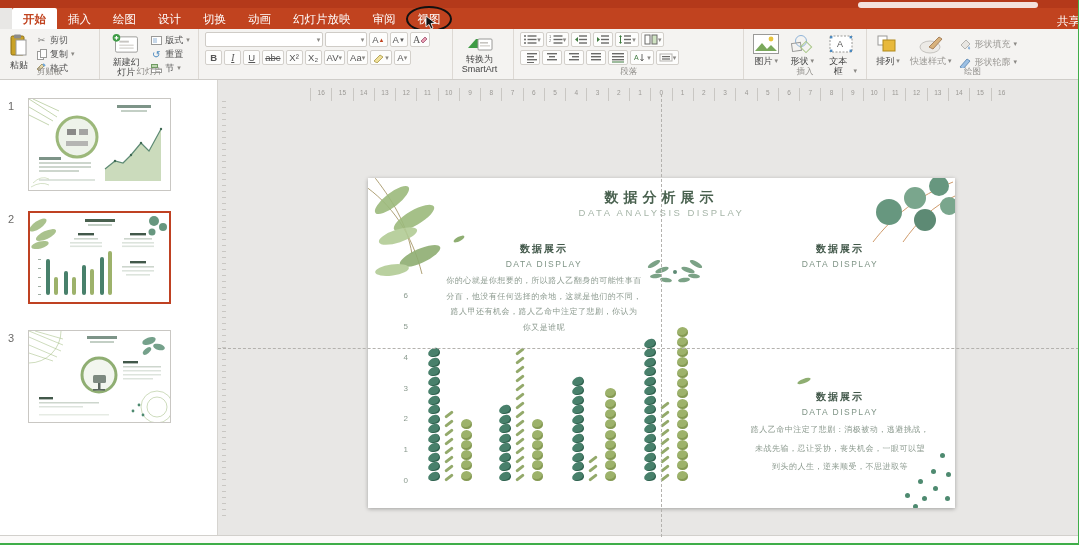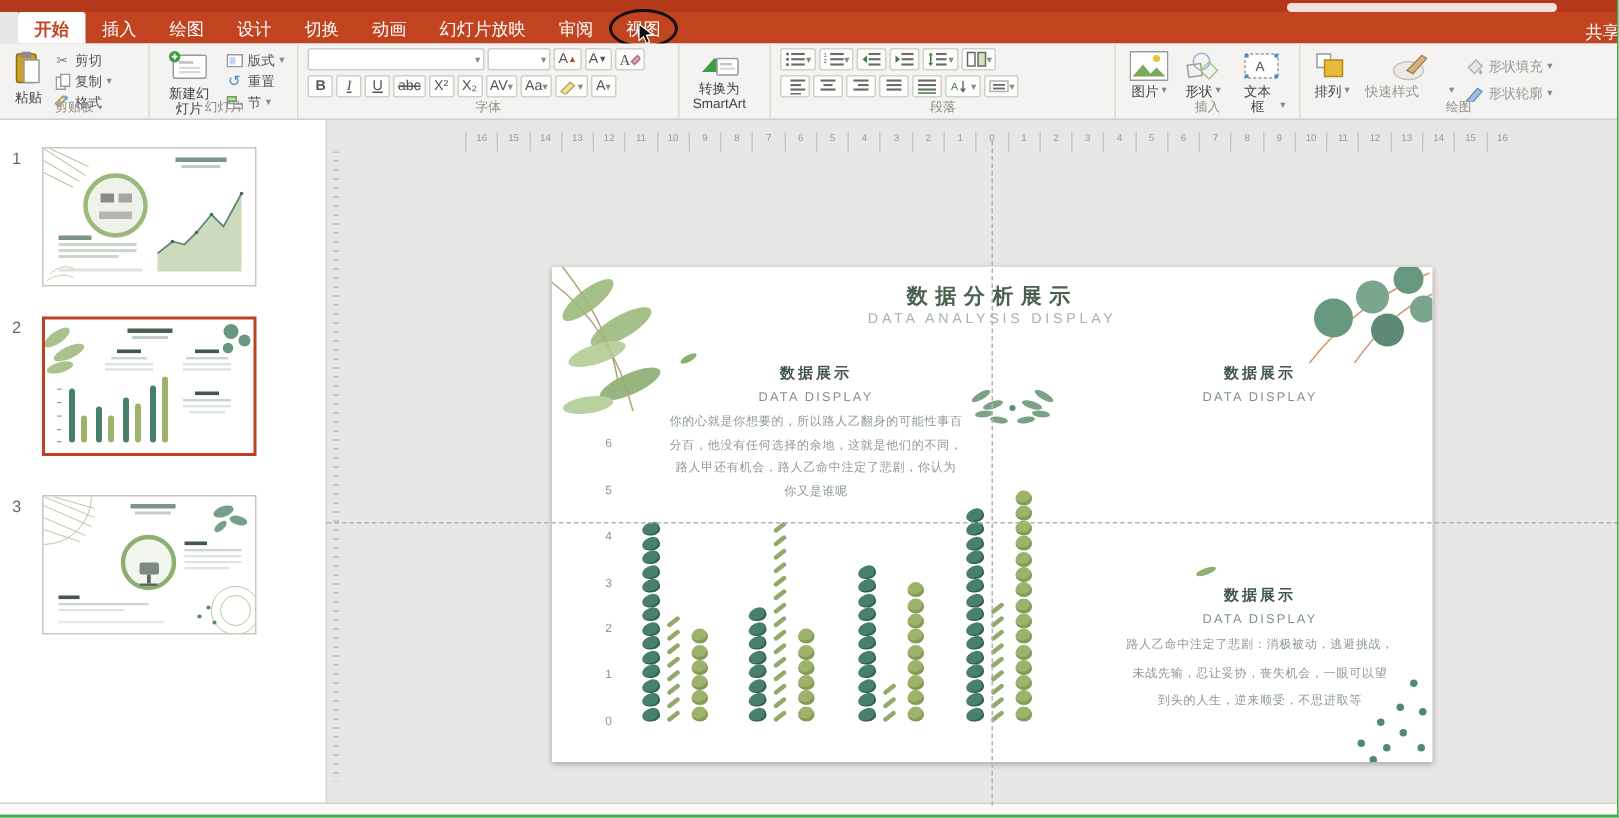--- a/index.html
+++ b/index.html
@@ -206,21 +206,20 @@
         <div class="btnbox ">AV <span class="dd">▾</span></div>
         <div class="btnbox ">Aa <span class="dd">▾</span></div>
         <div class="btnbox">
           <svg width="12" height="10" viewBox="0 0 12 10">
             <path d="M1 8l6-6 3 2-6 6z" fill="#f0e09a" stroke="#b8a85c"></path>
           </svg> 
           <span class="dd">▾</span>
         </div>
         <div class="btnbox ">A <span class="dd">▾</span></div>
       </div>
-    <div class="grouplabel">字体</div>
   </div>
 
   <div class="group" style="width:62px">
     <div class="bigbtn">
       <svg width="28" height="18" viewBox="0 0 28 18">
           <path d="M2 14l8-9h6v9z" fill="#3f9c46"></path>
           <rect x="12" y="5" width="14" height="11" rx="1" fill="#fff" stroke="#9a9a98"></rect>
           <rect x="14" y="8" width="8" height="1.6" fill="#c7c5c1"></rect>
           <rect x="14" y="11" width="10" height="1.6" fill="#dcdad6"></rect>
         </svg>
@@ -391,21 +390,21 @@
       <span style="display:flex;align-items:center;gap:2px">
           <span>排列</span>
           <span class="dd">▾</span>
         </span>
     </div>
     <div class="bigbtn" style="color:#9a9894">
       <svg width="28" height="20" viewBox="0 0 28 20">
           <ellipse cx="13" cy="13" rx="10" ry="6" fill="#eceae6" stroke="#c5c3bf"></ellipse>
           <path d="M12 13L22 3l3 2-9 10z" fill="#d8b27c" stroke="#a8825c"></path>
         </svg>
-      <span style="display:flex;align-items:center;gap:20px">
+      <span style="display:flex;align-items:center;gap:2px">
           <span>快速样式</span>
           <span class="dd">▾</span>
         </span>
     </div>
     <div class="smallcol" style="gap:6px;padding-top:6px">
       <div class="smallbtn" style="color:#9a9894">
         <span class="icon16" style="width:13px">
             <svg width="12" height="11" viewBox="0 0 12 11">
               <path d="M2 6l5-5 4 4-5 5z" fill="#e8e6e2" stroke="#b5b3af"></path>
               <path d="M10 7c1 1.4 1.6 2.6.8 3.3-.7.6-1.8 0-2-1.2z" fill="#8fb4d9"></path>

